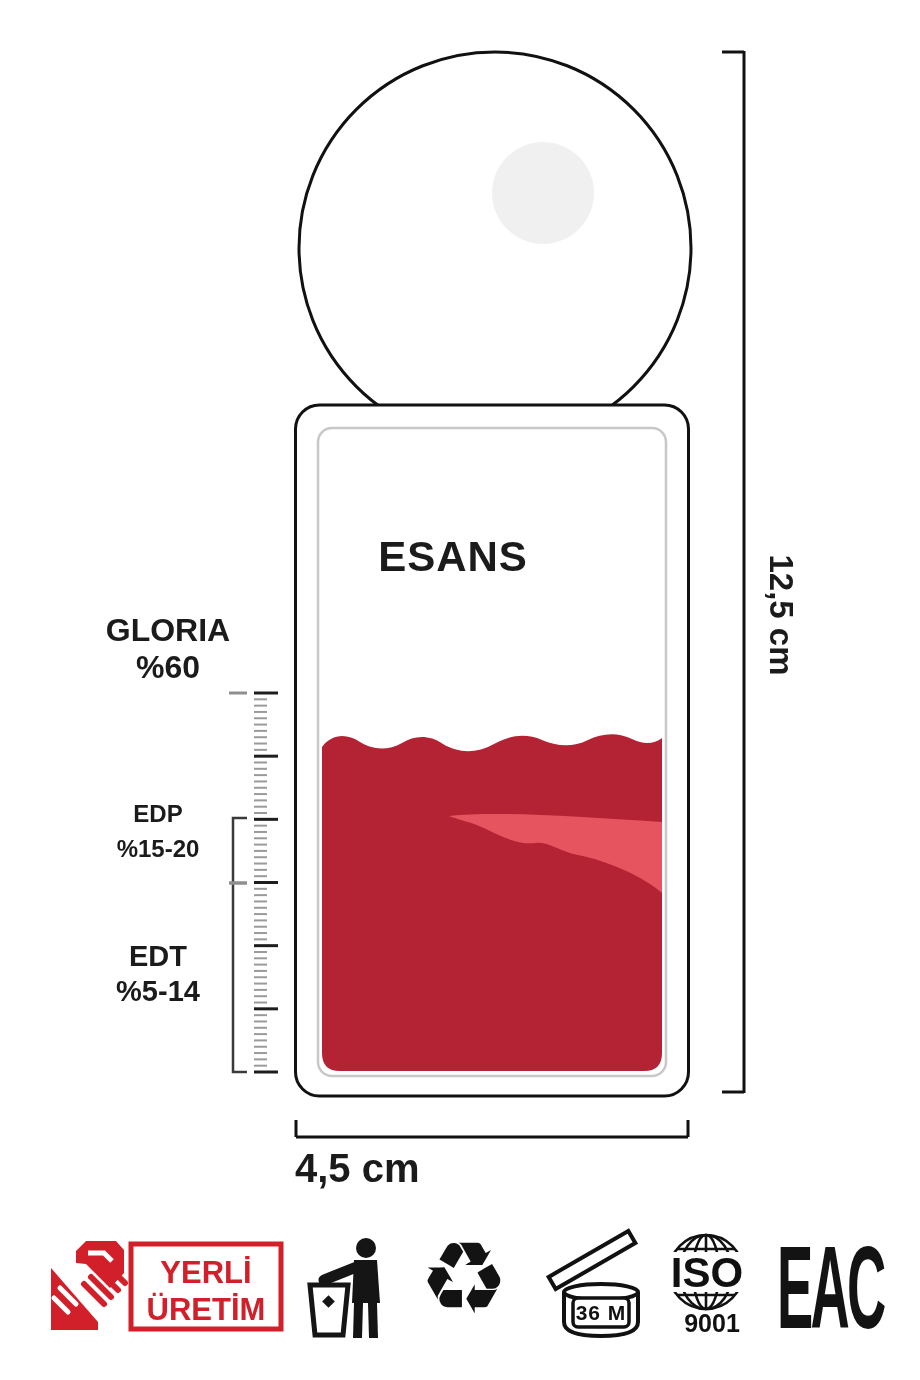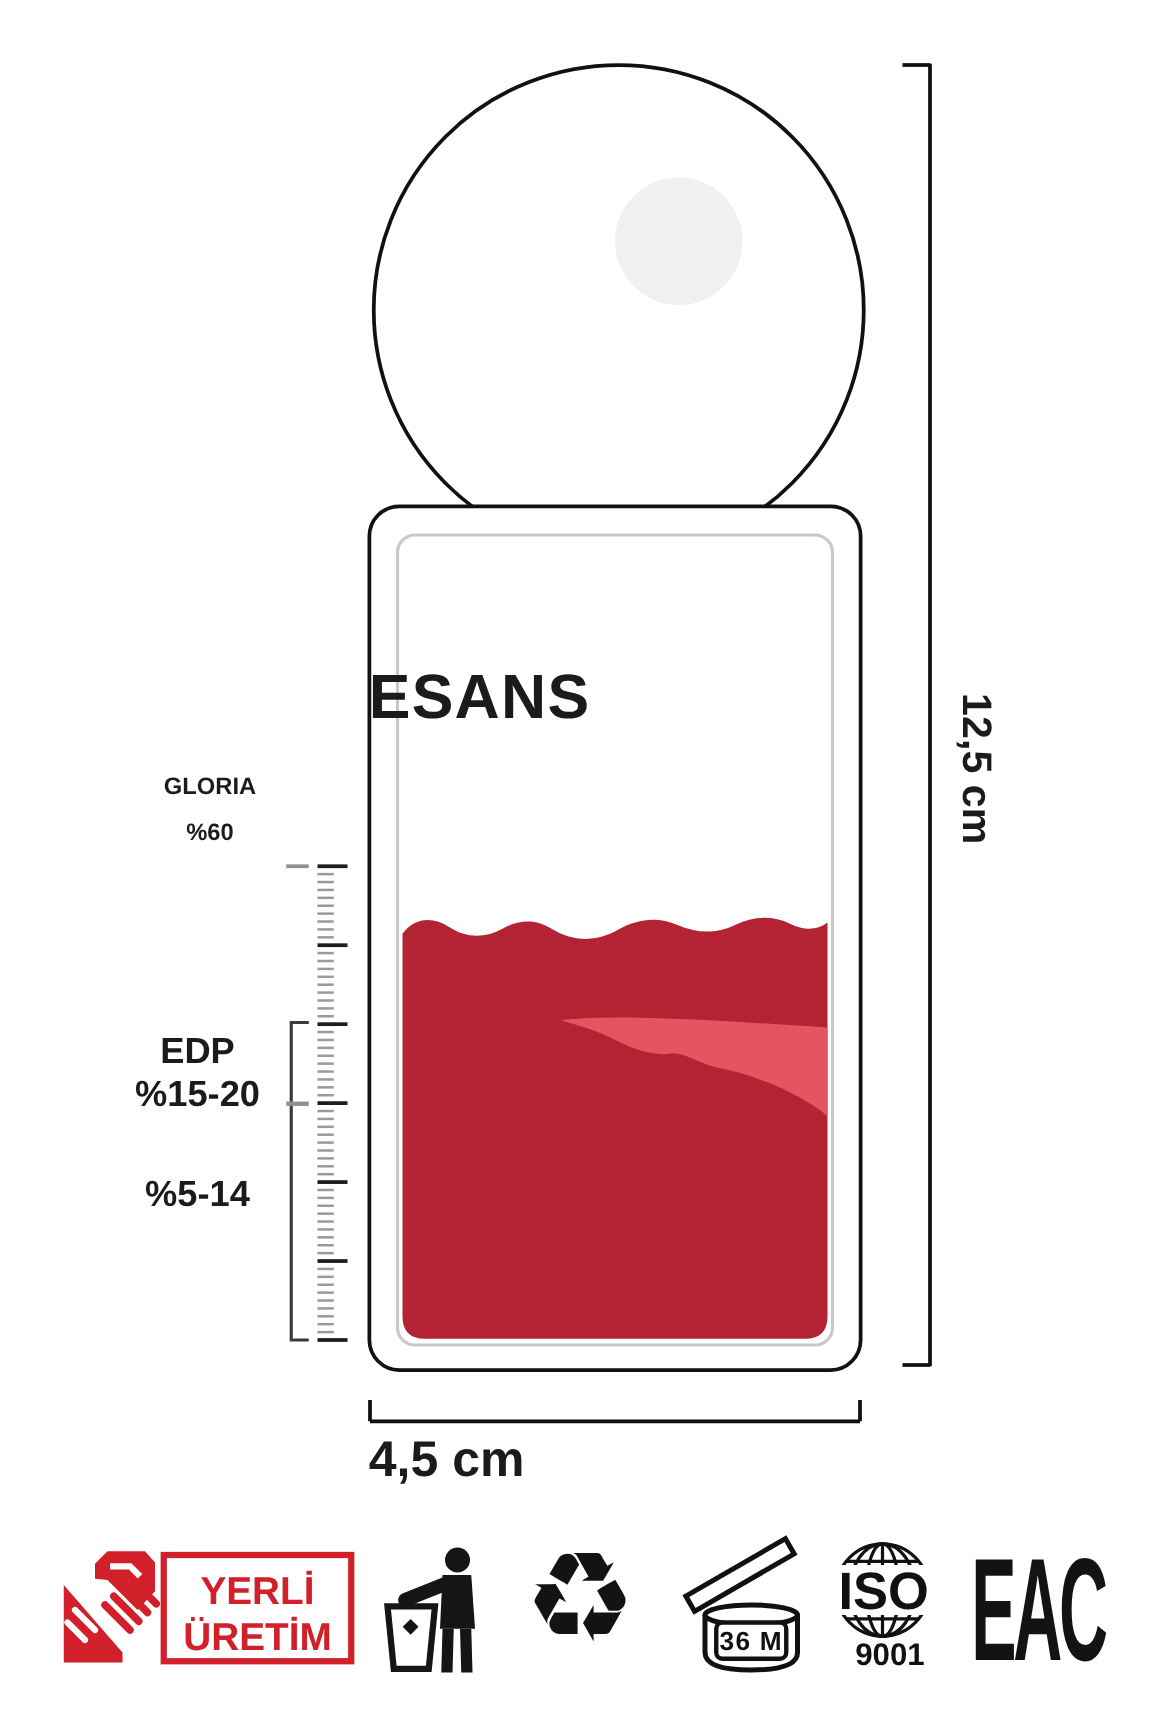--- a/index.html
+++ b/index.html
@@ -3,26 +3,26 @@
 <meta charset="utf-8">
 <style>
   html,body{margin:0;padding:0;background:#ffffff;}
   .canvas{
     position:relative;width:920px;height:1380px;background:#ffffff;overflow:hidden;
     font-family:"Liberation Sans", sans-serif;color:#151515;
   }
   .abs{position:absolute;}
   svg.art{position:absolute;left:0;top:0;}
   .title{
-    left:295px;top:536px;width:316px;
-    font-size:50px;font-weight:700;line-height:42px;letter-spacing:1px;color:#1b1b1b;
+    left:295px;top:536px;width:316px;text-align:center;
+    font-size:42px;font-weight:700;line-height:42px;letter-spacing:1px;color:#1b1b1b;
   }
   .scale-label{text-align:center;font-weight:700;color:#1b1b1b;}
-  .lbl-gloria{left:60px;top:612px;width:216px;font-size:19px;line-height:36.5px;}
-  .lbl-edp{left:60px;top:824px;width:196px;font-size:29px;line-height:35px;}
+  .lbl-gloria{left:60px;top:612px;width:216px;font-size:32px;line-height:36.5px;}
+  .lbl-edp{left:60px;top:796px;width:196px;font-size:24px;line-height:35px;}
   .lbl-edt{left:60px;top:939px;width:196px;font-size:29px;line-height:35px;}
   .dim-width{
     left:295px;top:1146px;width:394px;text-align:left;
     font-size:40px;font-weight:700;color:#1b1b1b;
   }
   .dim-height{
     left:800px;top:550px;width:130px;height:38px;text-align:center;
     font-size:33px;font-weight:700;color:#1b1b1b;
     transform:rotate(90deg);transform-origin:0 0;line-height:38px;
   }
@@ -212,20 +212,21 @@
     <div>GLORIA</div>
     <div>%60</div>
   </div>
 
   <div class="abs scale-label lbl-edp">
     <div>EDP</div>
     <div>%15-20</div>
   </div>
 
   <div class="abs scale-label lbl-edt">
+    <div>EDT</div>
     <div>%5-14</div>
   </div>
 
   <div class="abs dim-height">12,5 cm</div>
   <div class="abs dim-width">4,5 cm</div>
 
   <div class="abs recycle">♻</div>
 </div>
 
 </body></html>

